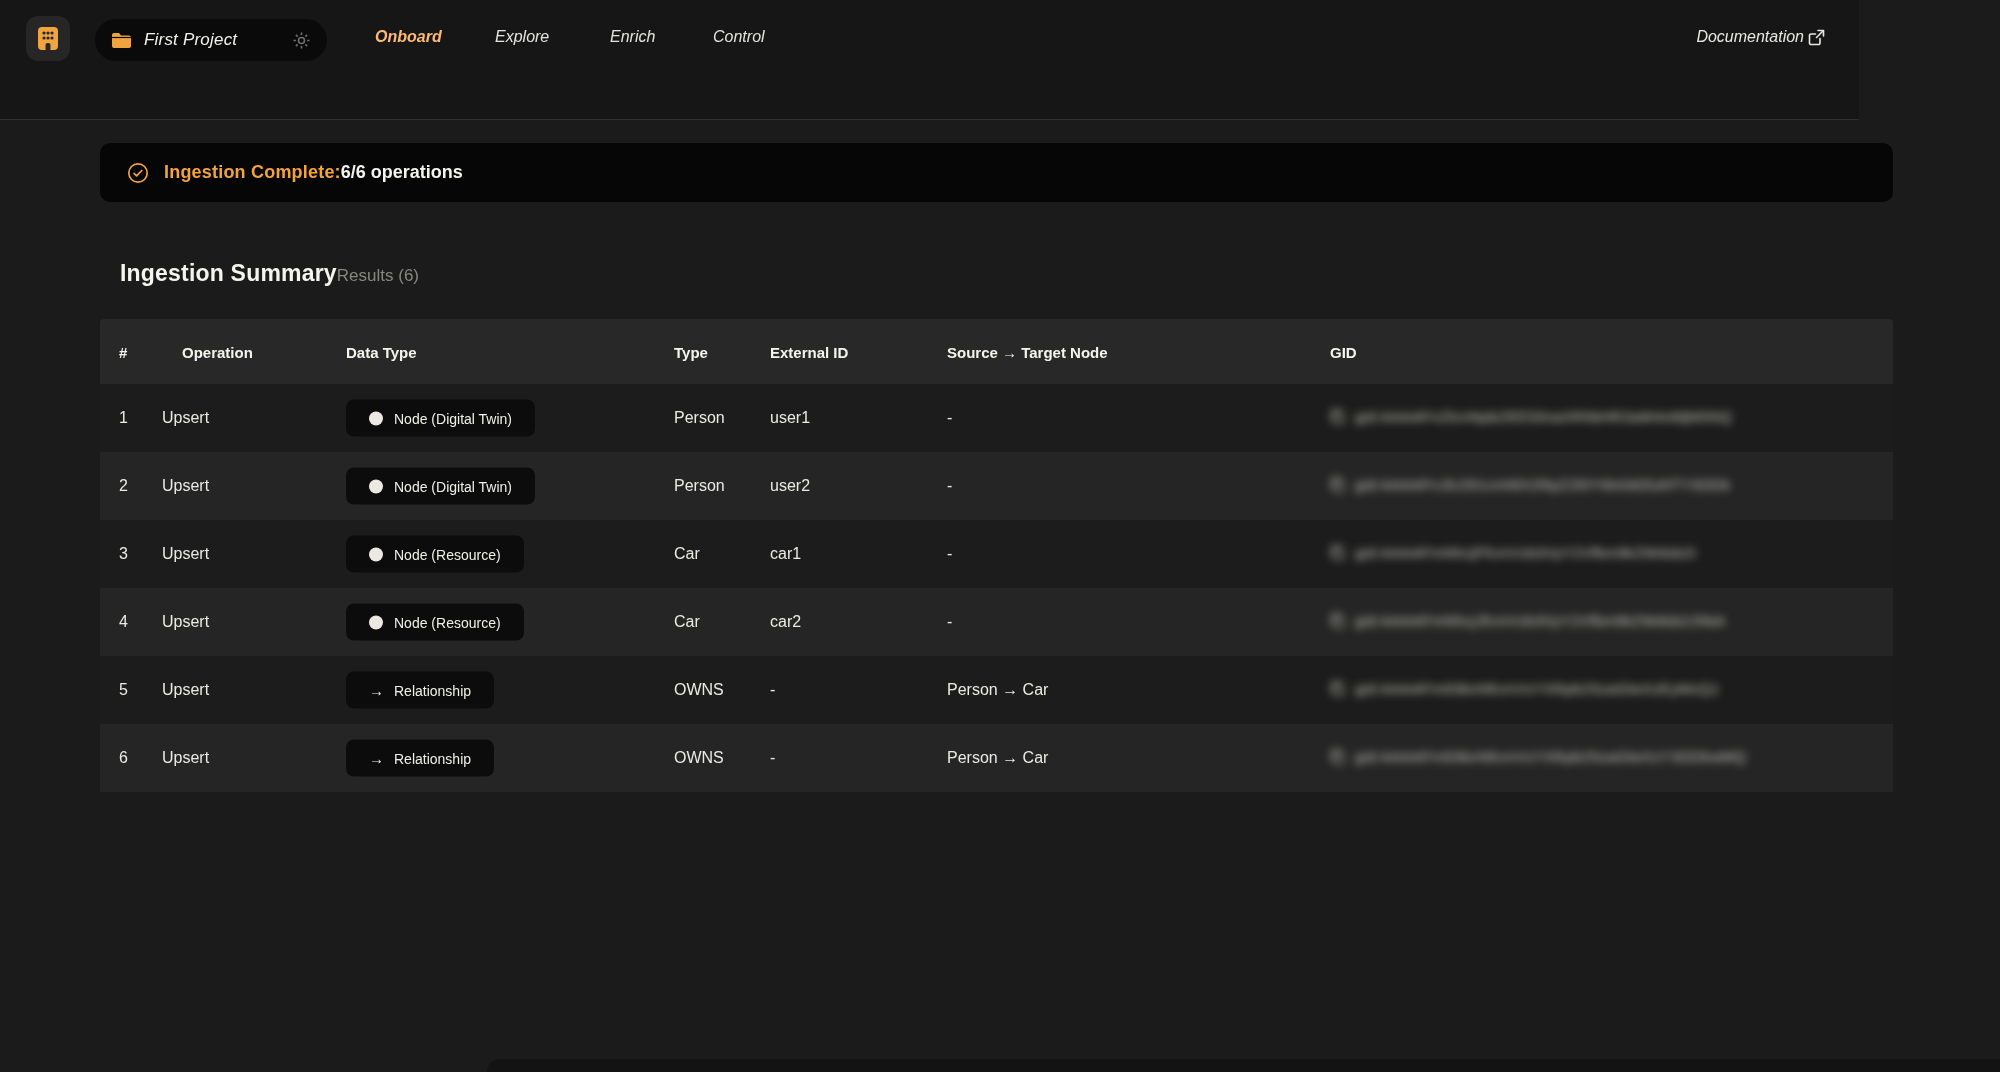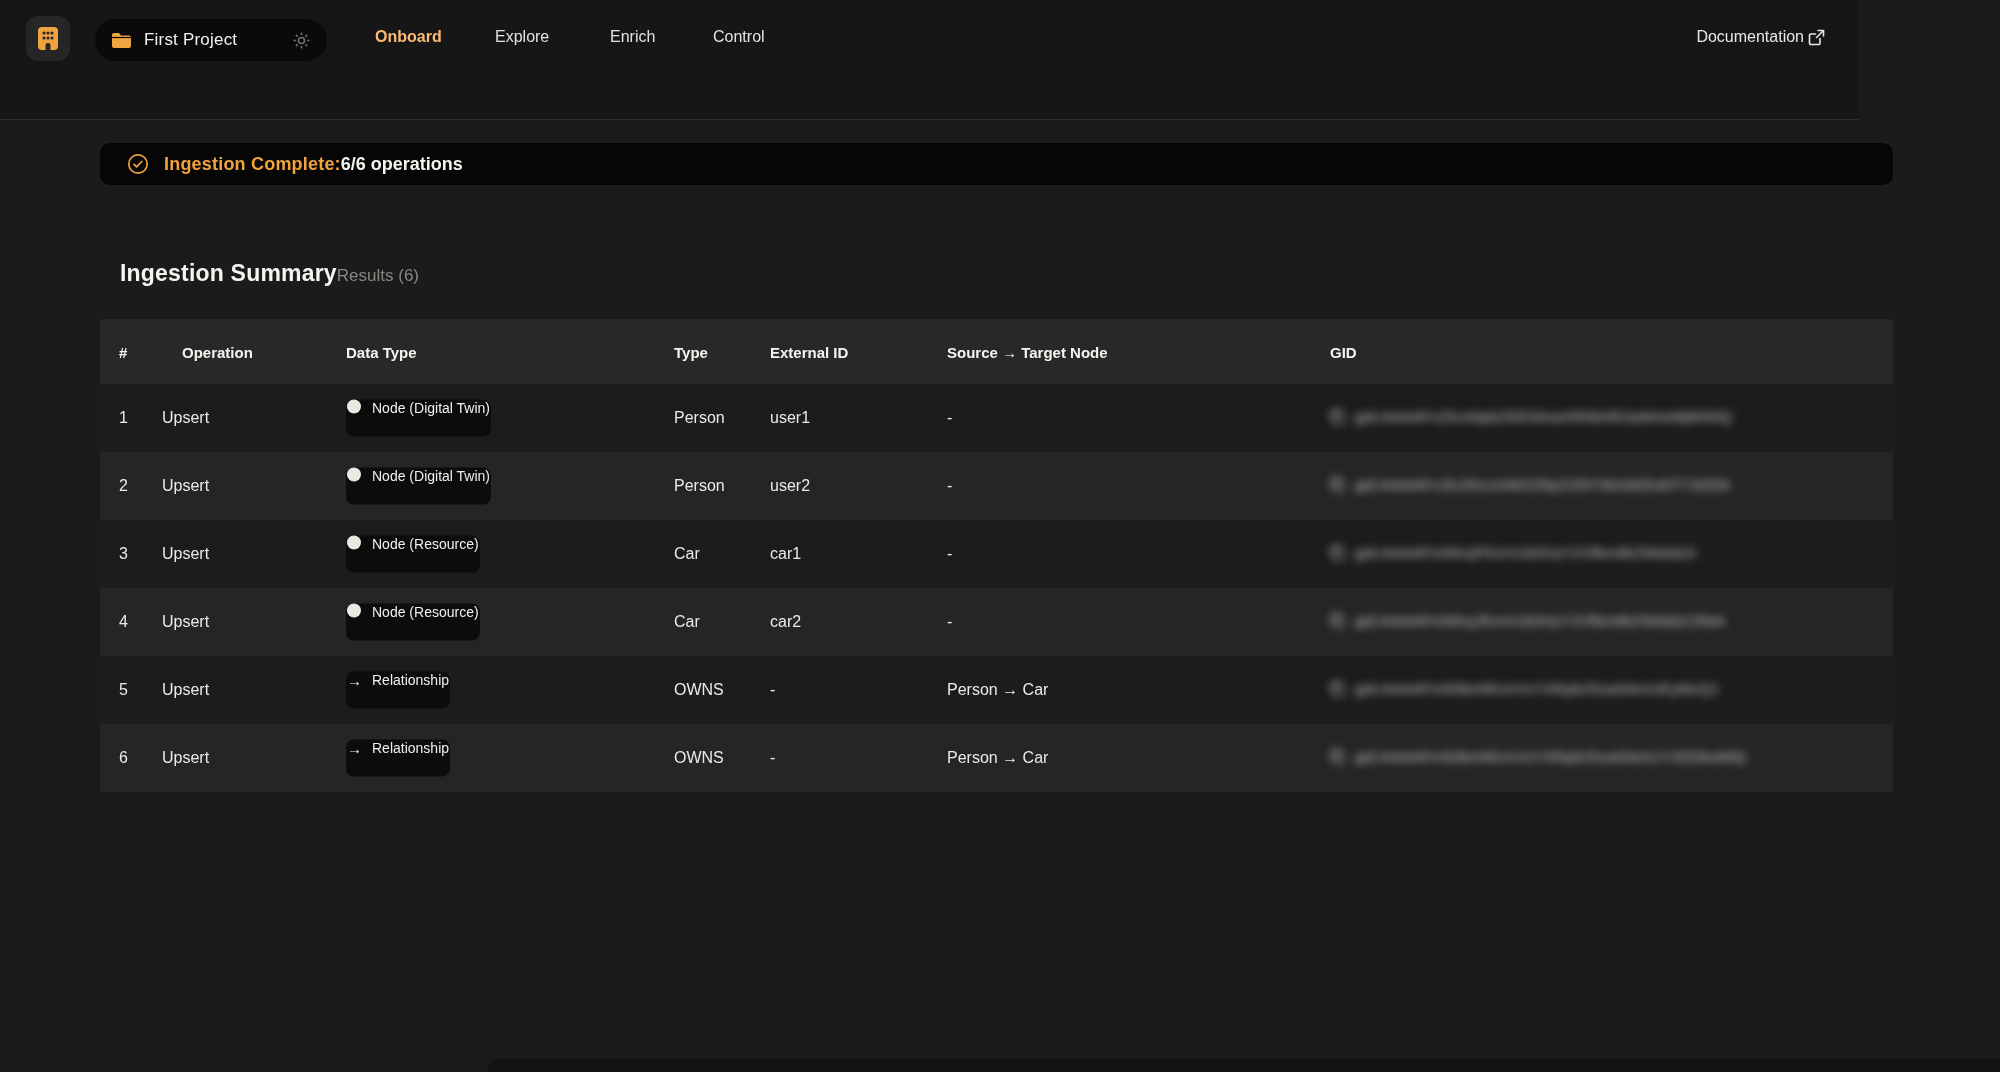--- a/index.html
+++ b/index.html
@@ -2,42 +2,42 @@
 <html><head>
 <meta charset="utf-8">
 <style>
   * { margin:0; padding:0; box-sizing:border-box; }
   html,body { width:2000px; height:1072px; background:#1b1b1b; }
   body { font-family:"Liberation Sans","DejaVu Sans",sans-serif; color:#e9e9e4; overflow:hidden; }
   .page { position:relative; width:2000px; height:1072px; background:#1b1b1b; }
 
   
   .header-band { position:absolute; left:0; top:0; width:1859px; height:120px;
-                 background:#161616; border-bottom:1px solid #2f2f2f; }
+                 background:#161616; border-bottom:1px solid #2f2f2f;font-style:italic; }
   .logo-tile { position:absolute; left:26px; top:16px; width:44px; height:45px;
                background:#262626; border-radius:12px; display:flex; align-items:center; justify-content:center; cursor:pointer; }
   .project-pill { position:absolute; left:95px; top:19px; width:232px; height:42px;
                   background:#0a0a0a; border-radius:21px; display:flex; align-items:center; padding:0 16px; cursor:pointer; }
   .project-pill .folder { margin-right:12px; display:flex; }
   .project-name { font-size:17px; color:#f2f2ed; letter-spacing:.2px; }
   .project-pill .gear { margin-left:auto; display:flex; }
   .nav-item { position:absolute; top:28px; font-size:16px; color:#e3e3de; cursor:pointer; white-space:nowrap; }
   .nav-item.active { color:#fdba74; font-weight:700; }
 
   .doc-link { position:absolute; top:28px; right:34px; display:flex; align-items:center; gap:4px;
               font-size:16px; color:#e8e8e3; cursor:pointer; }
 
   .tab-row { position:absolute; left:0; top:78px; width:2000px; height:42px; }
   .tab { position:absolute; top:10px; font-size:16px; color:#d4d4cf; cursor:pointer; white-space:nowrap; }
   .tab.active { color:#fbfbf8; font-weight:700; }
   .tab-underline { position:absolute; left:278px; top:39px; width:51px; height:3px;
                    background:#f2a33c; border-radius:2px; }
 
   
-  .banner { position:absolute; left:100px; top:143px; width:1793px; height:42px;
+  .banner { position:absolute; left:100px; top:143px; width:1793px; height:59px;
             background:#060606; border-radius:10px; display:flex; align-items:center; padding:0 27px; }
   .banner .check { display:flex; margin-right:15px; }
   .banner-title { font-size:18px; font-weight:700; color:#f2a33c; letter-spacing:.2px; }
   .banner-detail { font-size:18px; font-weight:700; color:#f4f4ef; }
 
   
   .summary-head { position:absolute; left:120px; top:260px; display:flex; align-items:baseline; }
   .summary-title { font-size:23px; font-weight:700; color:#f5f5f0; letter-spacing:.2px; }
   .summary-results { font-size:17px; color:#878782; }
 
@@ -53,22 +53,22 @@
 
   .c-num    { left:19px; }
   .c-op     { left:62px; }
   .c-oph    { left:82px; }
   .c-dt     { left:246px; }
   .c-type   { left:574px; }
   .c-ext    { left:670px; }
   .c-src    { left:847px; }
   .c-gid    { left:1191px;margin-left:39px; }
 
-  .badge { display:inline-flex; height:37px; background:#0c0c0c;
-           border-radius:8px; padding:0 1px; font-size:14px; color:#f0f0eb; }
+  .badge { display:inline-flex; align-items:center; height:37px; background:#0c0c0c;
+           border-radius:8px; padding:0 23px; font-size:14px; color:#f0f0eb; }
   .badge .node-dot { width:14px; height:14px; border-radius:50%; background:#ece9e3; margin-right:11px; }
   .badge .rel-arrow { font-size:15px; color:#f0f0eb; margin-right:10px; }
 
   .gid-wrap { display:inline-flex; align-items:center; gap:10px; filter:blur(4px); cursor:pointer; }
   .gid-text { font-size:15px; color:#c7c7c2; letter-spacing:.3px; }
 
   
   .bottom-edge { position:absolute; left:487px; bottom:0; width:1513px; height:13px;
                  background:#131313; border-radius:16px 0 0 0; }
 

